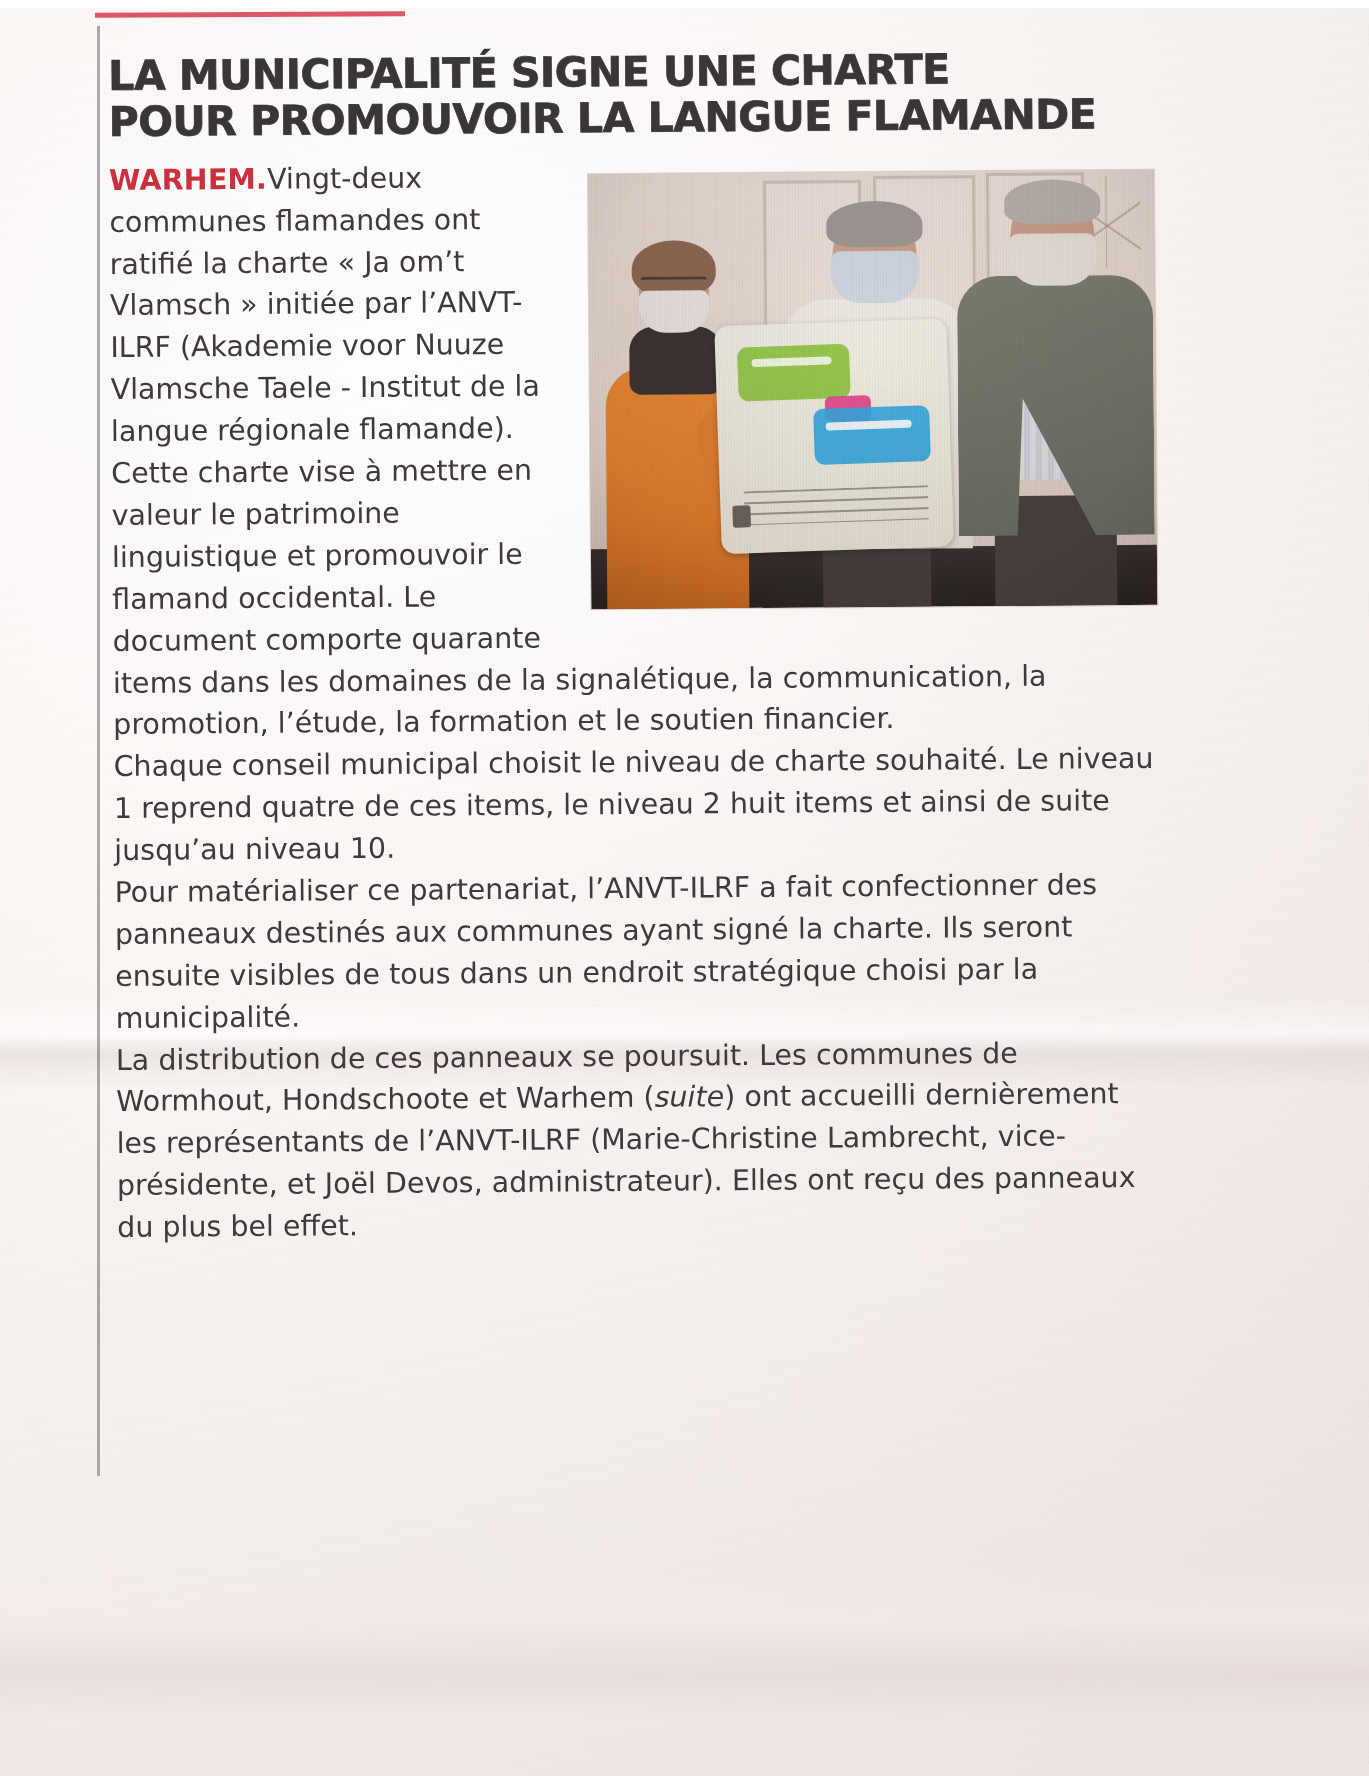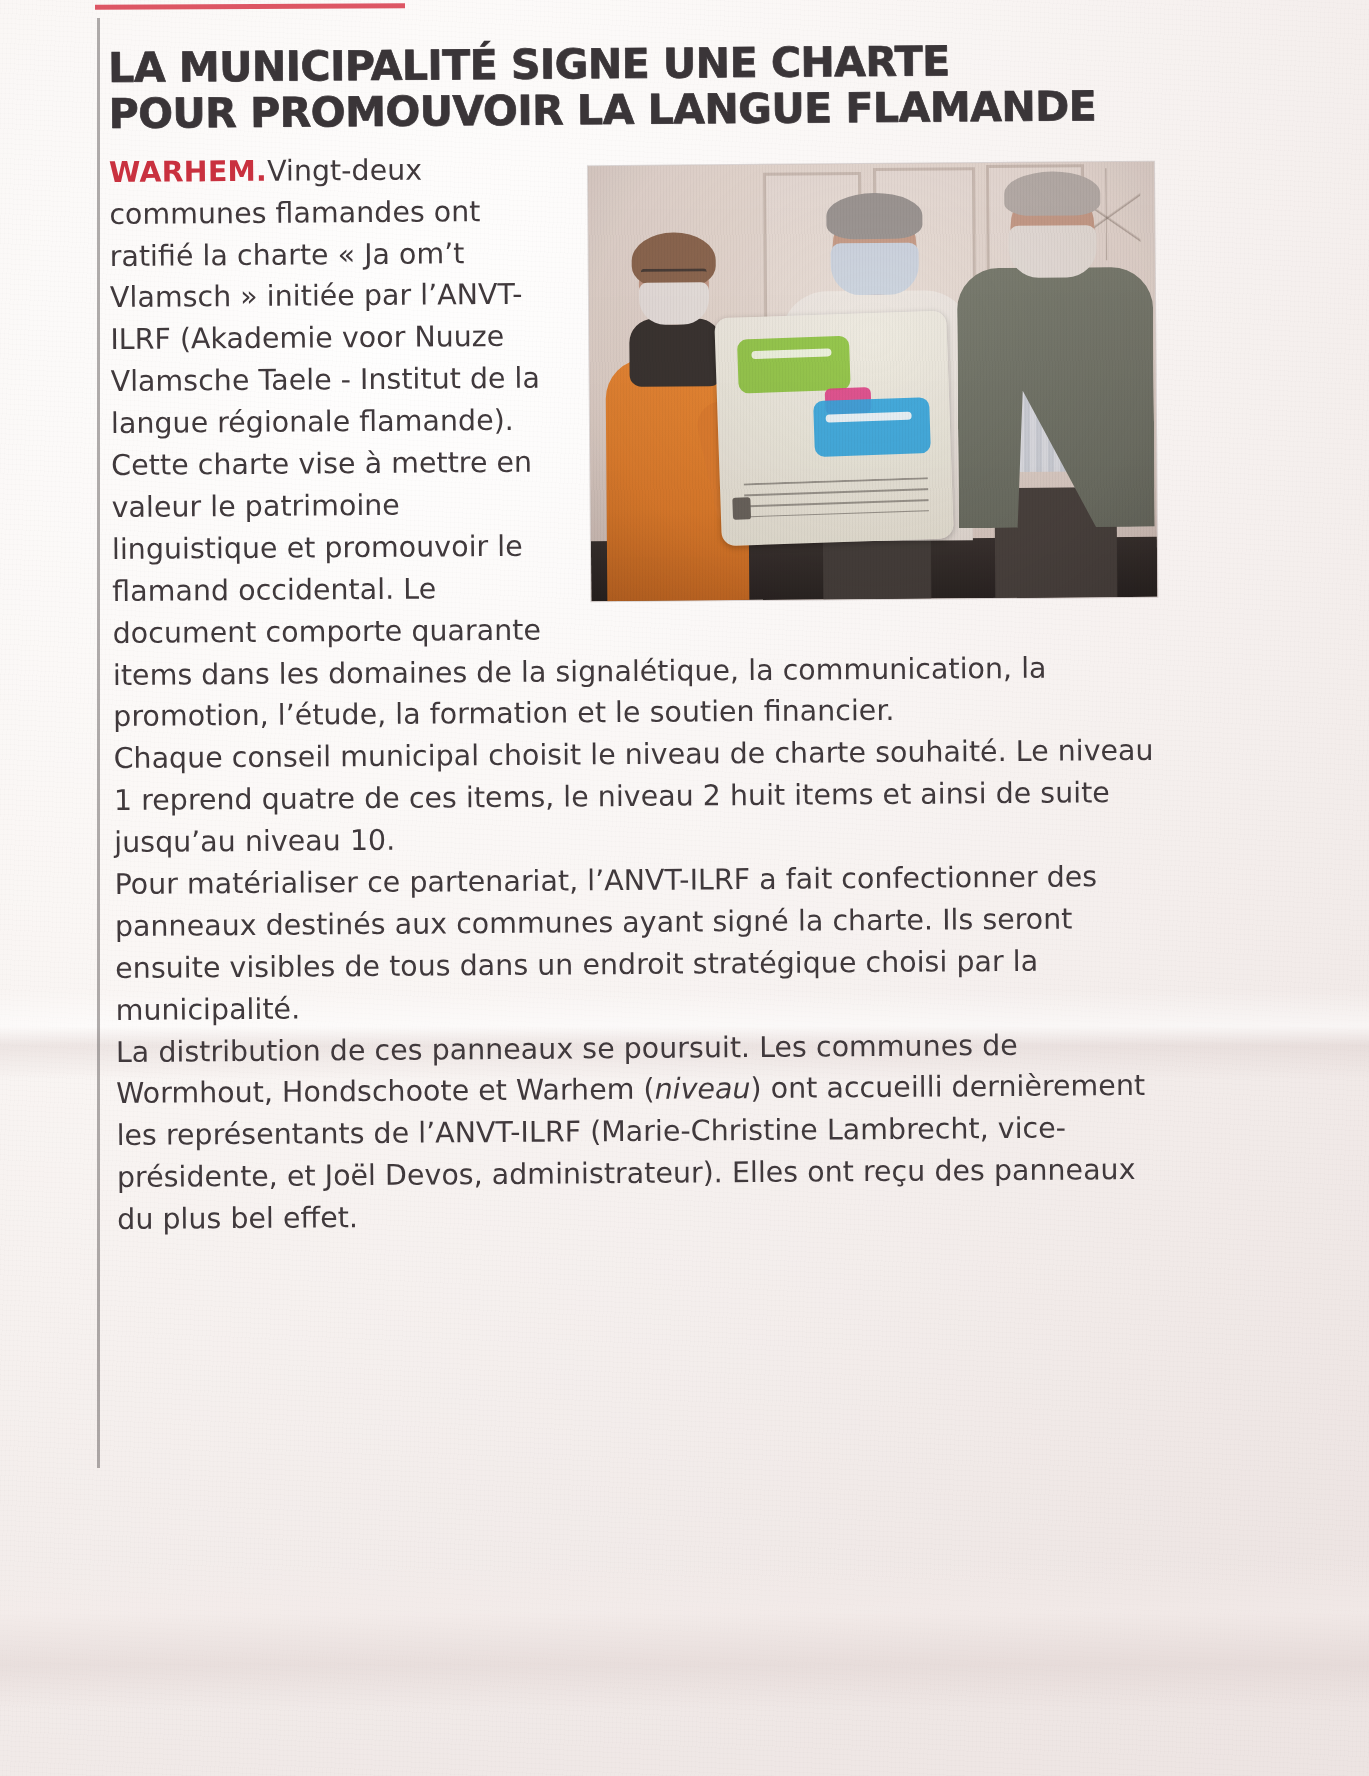--- a/index.html
+++ b/index.html
@@ -15,20 +15,21 @@
     position: relative;
   }
 
   
   .page {
     position: absolute;
     inset: 0;
     background:
       radial-gradient(ellipse 120% 80% at 30% 20%, rgba(255,255,255,0.85) 0%, rgba(250,246,244,0.6) 45%, rgba(238,230,228,0.75) 100%),
       linear-gradient(110deg, #f7f3f1 0%, #fbf8f6 25%, #f4efee 55%, #efe7e5 80%, #e9dedd 100%);
+    margin-top: 8px;
   }
   .paper-noise {
     position: absolute;
     inset: 0;
     pointer-events: none;
     background:
       repeating-linear-gradient(92deg, rgba(0,0,0,0.012) 0px, rgba(0,0,0,0.012) 1px, rgba(255,255,255,0) 1px, rgba(255,255,255,0) 4px),
       repeating-linear-gradient(3deg, rgba(0,0,0,0.010) 0px, rgba(0,0,0,0.010) 1px, rgba(255,255,255,0) 1px, rgba(255,255,255,0) 5px);
     opacity: 0.9;
   }
@@ -362,18 +363,18 @@
 
       <p class="para lead">
         <span class="kicker">WARHEM.</span><span>Vingt-deux communes flamandes ont ratifié la charte « Ja om’t Vlamsch » initiée par l’ANVT-ILRF (Akademie voor Nuuze Vlamsche Taele - Institut de la langue régionale flamande). Cette charte vise à mettre en valeur le patrimoine linguistique et promouvoir le flamand occidental. Le document comporte quarante items dans les domaines de la signalétique, la communication, la promotion, l’étude, la formation et le soutien financier.</span>
       </p>
 
       <p class="para">Chaque conseil municipal choisit le niveau de charte souhaité. Le niveau 1 reprend quatre de ces items, le niveau 2 huit items et ainsi de suite jusqu’au niveau 10.</p>
 
       <p class="para">Pour matérialiser ce partenariat, l’ANVT-ILRF a fait confectionner des panneaux destinés aux communes ayant signé la charte. Ils seront ensuite visibles de tous dans un endroit stratégique choisi par la municipalité.</p>
 
       <p class="para">
-        <span>La distribution de ces panneaux se poursuit. Les communes de Wormhout, Hondschoote et Warhem (</span><em>niveau</em><span>) ont accueilli dernièrement les représentants de l’ANVT-ILRF (Marie-Christine Lambrecht, vice-présidente, et Joël Devos, administrateur). Elles ont reçu des panneaux du plus bel effet.</span>
+        <span>La distribution de ces panneaux se poursuit. Les communes de Wormhout, Hondschoote et Warhem (</span><em>suite</em><span>) ont accueilli dernièrement les représentants de l’ANVT-ILRF (Marie-Christine Lambrecht, vice-présidente, et Joël Devos, administrateur). Elles ont reçu des panneaux du plus bel effet.</span>
       </p>
 
     </div>
   </div>
 </div>
 
 </body></html>

